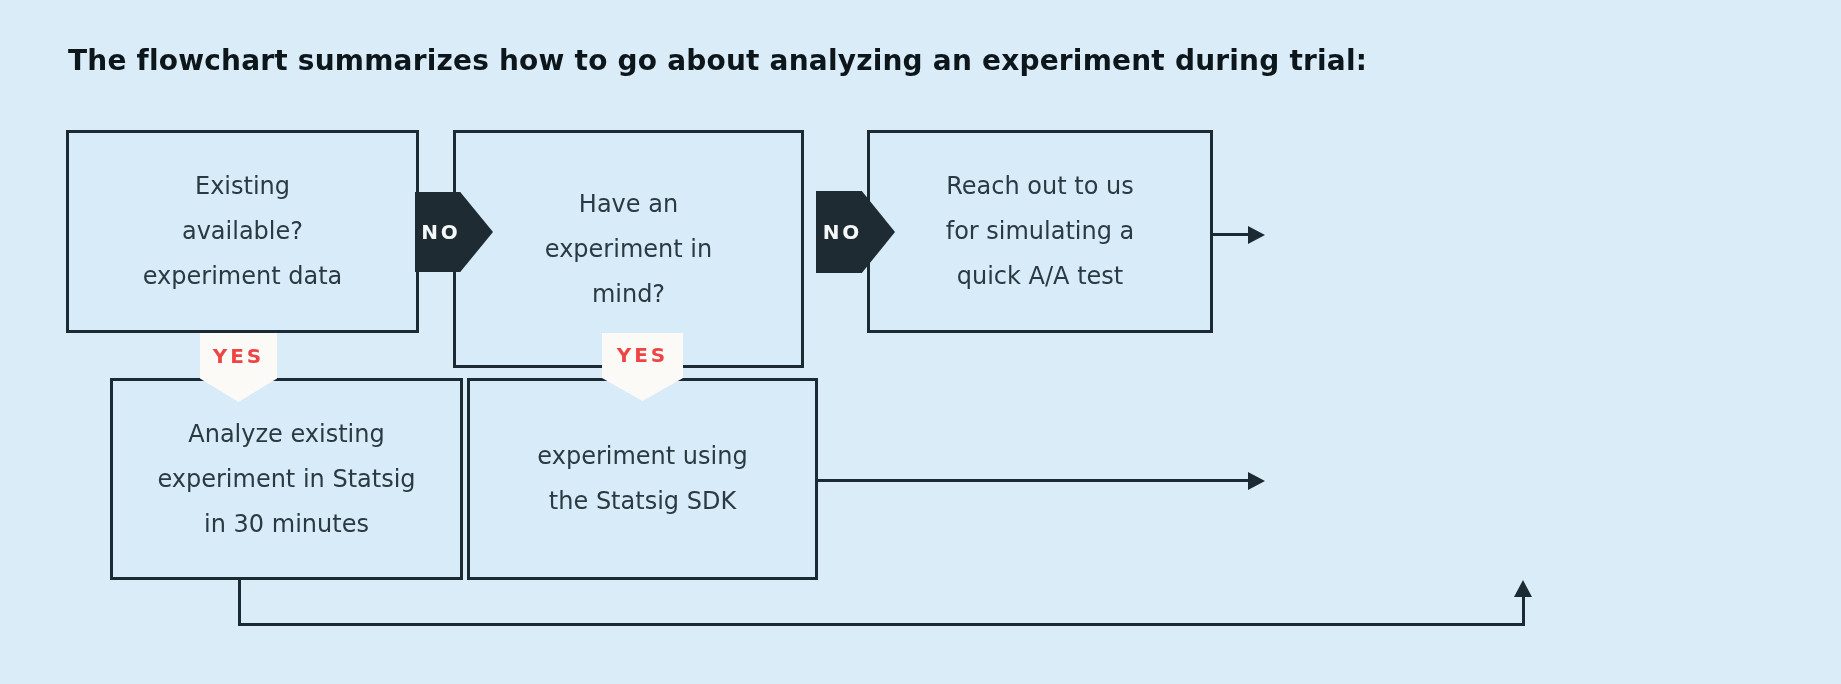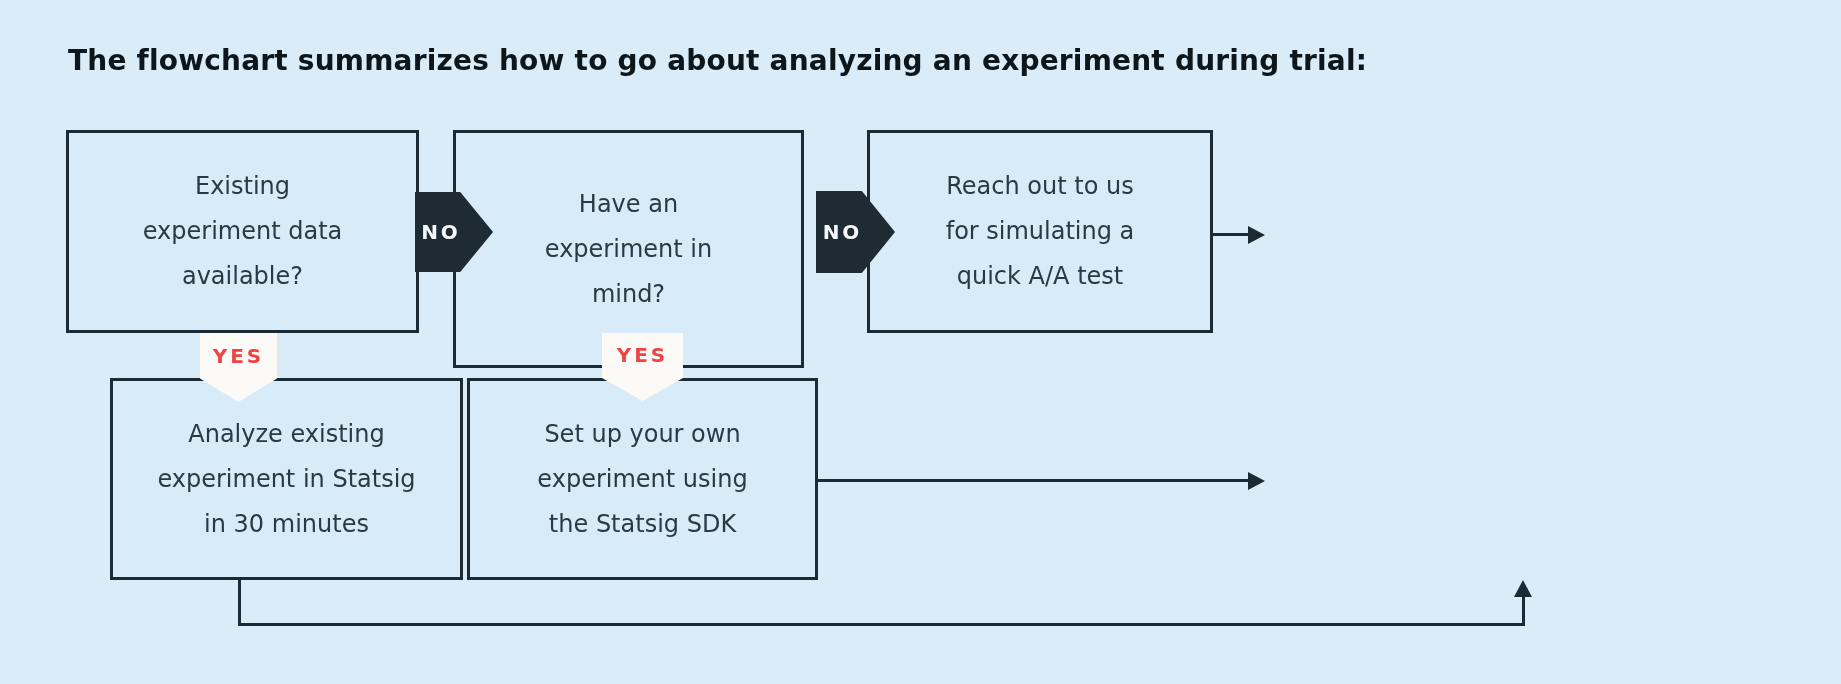--- a/index.html
+++ b/index.html
@@ -76,22 +76,22 @@
 </style>
 </head>
 <body>
 
 <div class="canvas">
 
   <div class="title">The flowchart summarizes how to go about analyzing an experiment during trial:</div>
 
   <div class="box" id="b1">
     <div>Existing</div>
+    <div>available?</div>
     <div>experiment data</div>
-    <div>available?</div>
   </div>
 
   <div class="box" id="b2">
     <div>Have an</div>
     <div>experiment in</div>
     <div>mind?</div>
   </div>
 
   <div class="box" id="b3">
     <div>Reach out to us</div>
@@ -99,21 +99,20 @@
     <div>quick A/A test</div>
   </div>
 
   <div class="box" id="b4">
     <div>Analyze existing</div>
     <div>experiment in Statsig</div>
     <div>in 30 minutes</div>
   </div>
 
   <div class="box" id="b5">
-    <div>Set up your own</div>
     <div>experiment using</div>
     <div>the Statsig SDK</div>
   </div>
 
 
   <div class="badge badge-no" id="no1">
     <span>NO</span>
   </div>
   <div class="badge badge-no" id="no2">
     <span>NO</span>

